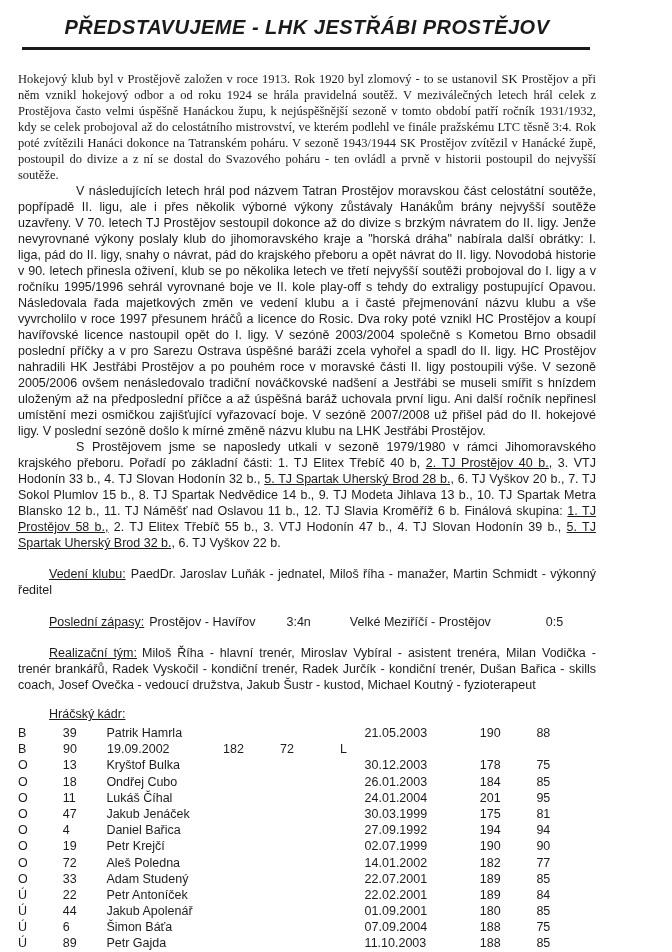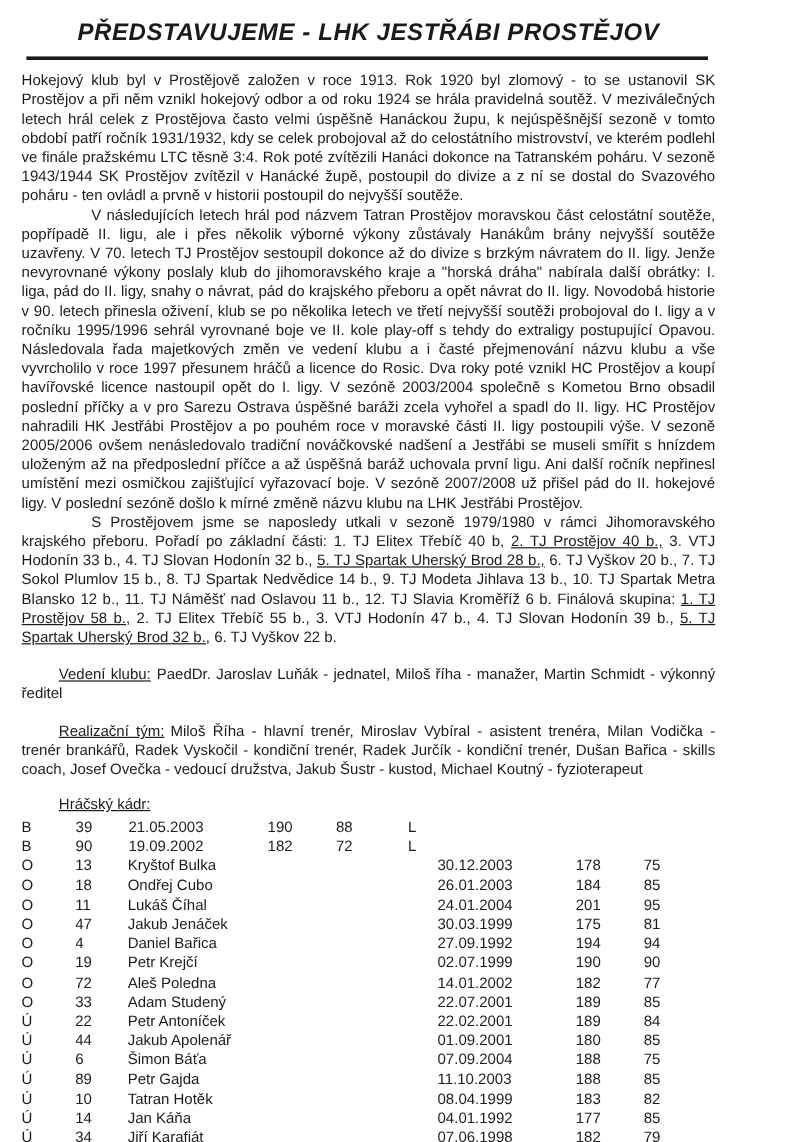--- a/index.html
+++ b/index.html
@@ -31,21 +31,21 @@
     height: 3px;
     background: #1a1a1a;
     margin: 7px 6px 0 4px;
   }
   .body-text {
     font-size: 12.5px;
     line-height: 16px;
     text-align: justify;
   }
   p { margin: 0; }
-  .p-first { margin-top: 9px; }
+  .p-first { margin-top: 21px; font-family: Liberation Serif, serif; }
   .indent { text-indent: 58px; }
   .u { text-decoration: underline; }
   .sec-line { margin-top: 15px; }
   .sec-label { text-decoration: underline; margin-right: 5px; margin-left: 31px; }
   .matches-line { margin-top: 16px; white-space: nowrap; }
   .m-score1 { margin-left: 31px; }
   .m-match2 { margin-left: 39px; }
   .m-score2 { margin-left: 55px; }
   .roster-label-line { margin-top: 13px; }
   .roster { margin-top: 3px; }
@@ -72,33 +72,37 @@
     <p class="p-first">Hokejový klub byl v Prostějově založen v roce 1913. Rok 1920 byl zlomový - to se ustanovil SK Prostějov a při něm vznikl hokejový odbor a od roku 1924 se hrála pravidelná soutěž. V meziválečných letech hrál celek z Prostějova často velmi úspěšně Hanáckou župu, k nejúspěšnější sezoně v tomto období patří ročník 1931/1932, kdy se celek probojoval až do celostátního mistrovství, ve kterém podlehl ve finále pražskému LTC těsně 3:4. Rok poté zvítězili Hanáci dokonce na Tatranském poháru. V sezoně 1943/1944 SK Prostějov zvítězil v Hanácké župě, postoupil do divize a z ní se dostal do Svazového poháru - ten ovládl a prvně v historii postoupil do nejvyšší soutěže.</p>
 
     <p class="indent">V následujících letech hrál pod názvem Tatran Prostějov moravskou část celostátní soutěže, popřípadě II. ligu, ale i přes několik výborné výkony zůstávaly Hanákům brány nejvyšší soutěže uzavřeny. V 70. letech TJ Prostějov sestoupil dokonce až do divize s brzkým návratem do II. ligy. Jenže nevyrovnané výkony poslaly klub do jihomoravského kraje a "horská dráha" nabírala další obrátky: I. liga, pád do II. ligy, snahy o návrat, pád do krajského přeboru a opět návrat do II. ligy. Novodobá historie v 90. letech přinesla oživení, klub se po několika letech ve třetí nejvyšší soutěži probojoval do I. ligy a v ročníku 1995/1996 sehrál vyrovnané boje ve II. kole play-off s tehdy do extraligy postupující Opavou. Následovala řada majetkových změn ve vedení klubu a i časté přejmenování názvu klubu a vše vyvrcholilo v roce 1997 přesunem hráčů a licence do Rosic. Dva roky poté vznikl HC Prostějov a koupí havířovské licence nastoupil opět do I. ligy. V sezóně 2003/2004 společně s Kometou Brno obsadil poslední příčky a v pro Sarezu Ostrava úspěšné baráži zcela vyhořel a spadl do II. ligy. HC Prostějov nahradili HK Jestřábi Prostějov a po pouhém roce v moravské části II. ligy postoupili výše. V sezoně 2005/2006 ovšem nenásledovalo tradiční nováčkovské nadšení a Jestřábi se museli smířit s hnízdem uloženým až na předposlední příčce a až úspěšná baráž uchovala první ligu. Ani další ročník nepřinesl umístění mezi osmičkou zajišťující vyřazovací boje. V sezóně 2007/2008 už přišel pád do II. hokejové ligy. V poslední sezóně došlo k mírné změně názvu klubu na LHK Jestřábi Prostějov.</p>
 
     <p class="indent"><span>S Prostějovem jsme se naposledy utkali v sezoně 1979/1980 v rámci Jihomoravského krajského přeboru. Pořadí po základní části: 1. TJ Elitex Třebíč 40 b, </span><span class="u">2. TJ Prostějov 40 b.,</span><span> 3. VTJ Hodonín 33 b., 4. TJ Slovan Hodonín 32 b., </span><span class="u">5. TJ Spartak Uherský Brod 28 b.,</span><span> 6. TJ Vyškov 20 b., 7. TJ Sokol Plumlov 15 b., 8. TJ Spartak Nedvědice 14 b., 9. TJ Modeta Jihlava 13 b., 10. TJ Spartak Metra Blansko 12 b., 11. TJ Náměšť nad Oslavou 11 b., 12. TJ Slavia Kroměříž 6 b. Finálová skupina: </span><span class="u">1. TJ Prostějov 58 b.,</span><span> 2. TJ Elitex Třebíč 55 b., 3. VTJ Hodonín 47 b., 4. TJ Slovan Hodonín 39 b., </span><span class="u">5. TJ Spartak Uherský Brod 32 b.,</span><span> 6. TJ Vyškov 22 b.</span></p>
 
     <p class="sec-line">
       <span class="sec-label">Vedení klubu:</span><span>PaedDr. Jaroslav Luňák - jednatel, Miloš říha - manažer, Martin Schmidt - výkonný ředitel</span>
     </p>
 
+    <p class="matches-line">
+      <span class="sec-label">Poslední zápasy:</span><span>Prostějov - Havířov</span><span class="m-score1">3:4n</span><span class="m-match2">Velké Meziříčí - Prostějov</span><span class="m-score2">0:5</span>
+    </p>
 
     <p class="sec-line">
       <span class="sec-label">Realizační tým:</span><span>Miloš Říha - hlavní trenér, Miroslav Vybíral - asistent trenéra, Milan Vodička - trenér brankářů, Radek Vyskočil - kondiční trenér, Radek Jurčík - kondiční trenér, Dušan Bařica - skills coach, Josef Ovečka - vedoucí družstva, Jakub Šustr - kustod, Michael Koutný - fyzioterapeut</span>
     </p>
 
     <p class="roster-label-line">
       <span class="sec-label">Hráčský kádr:</span>
     </p>
 
     <div class="roster">
         <div class="roster-row">
           <span class="cell c-pos">B</span>
           <span class="cell c-num">39</span>
+          <span class="cell c-name">Patrik Hamrla</span>
           <span class="cell c-born">21.05.2003</span>
           <span class="cell c-h">190</span>
           <span class="cell c-w">88</span>
           <span class="cell c-hand">L</span>
         </div>
         <div class="roster-row">
           <span class="cell c-pos">B</span>
           <span class="cell c-num">90</span>
           <span class="cell c-born">19.09.2002</span>
           <span class="cell c-h">182</span>

